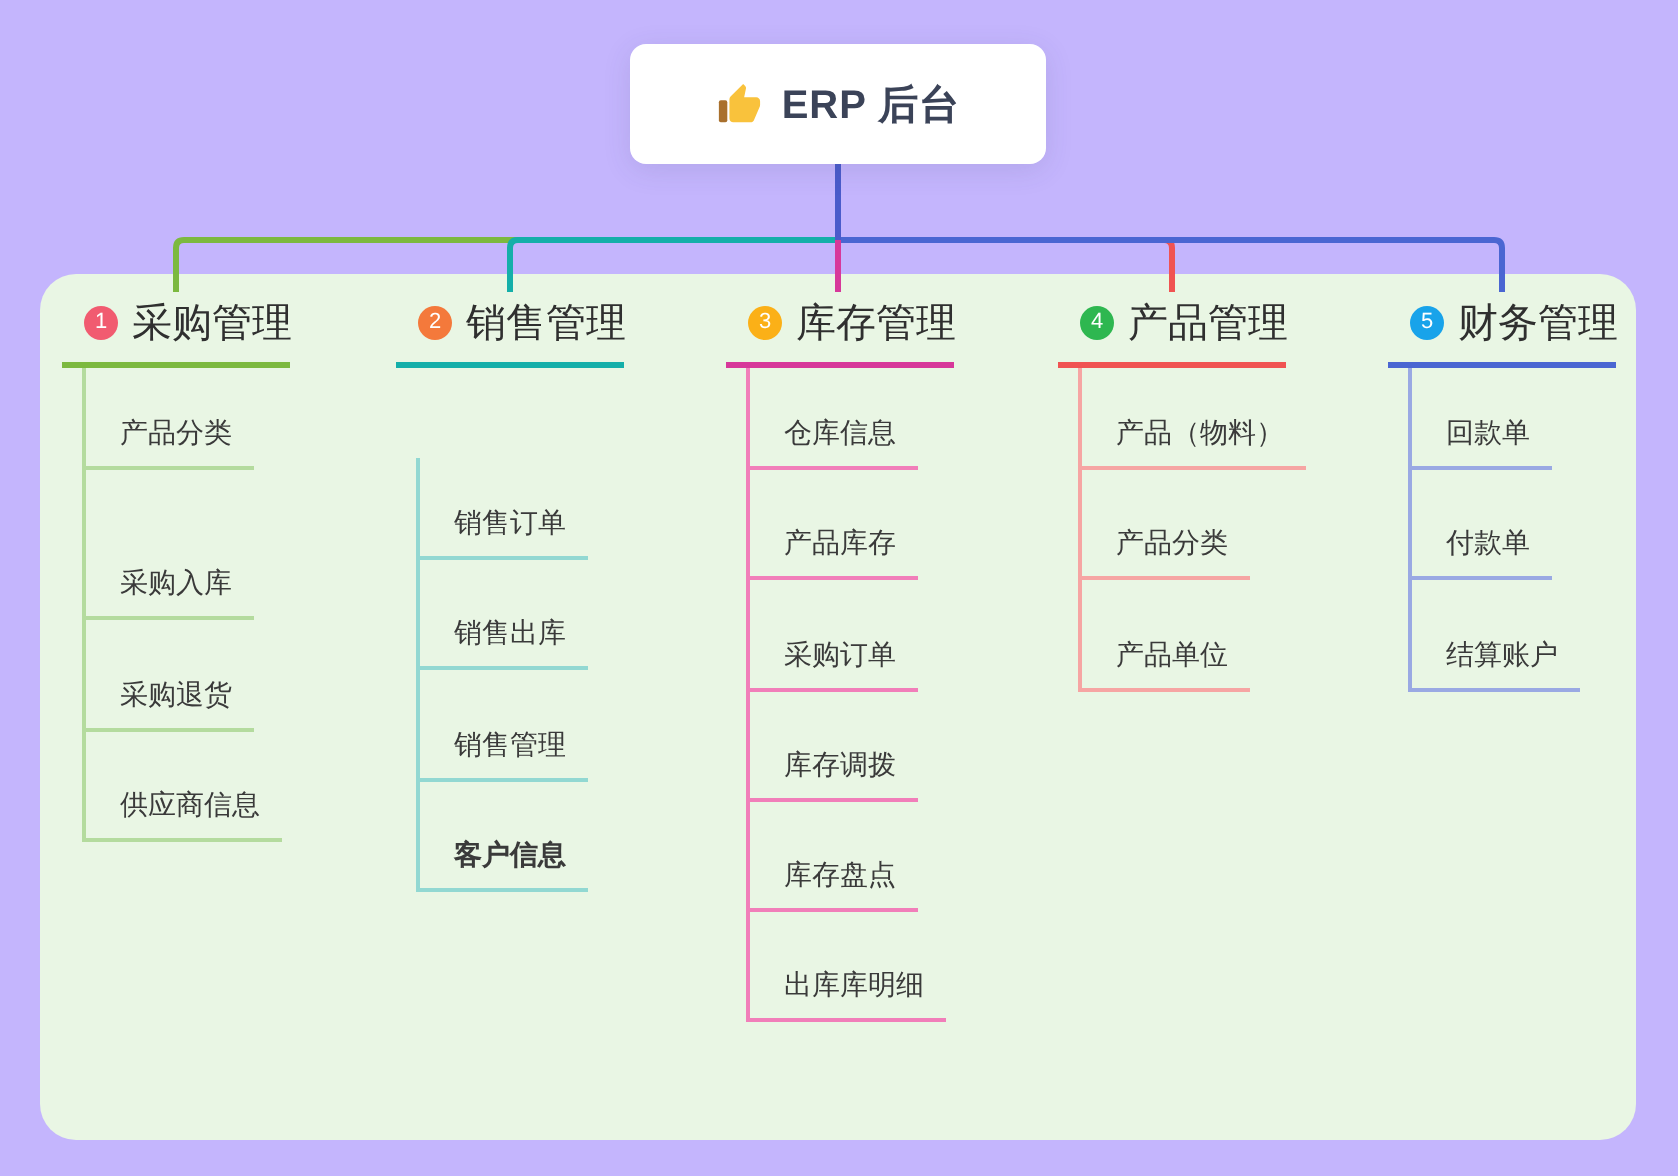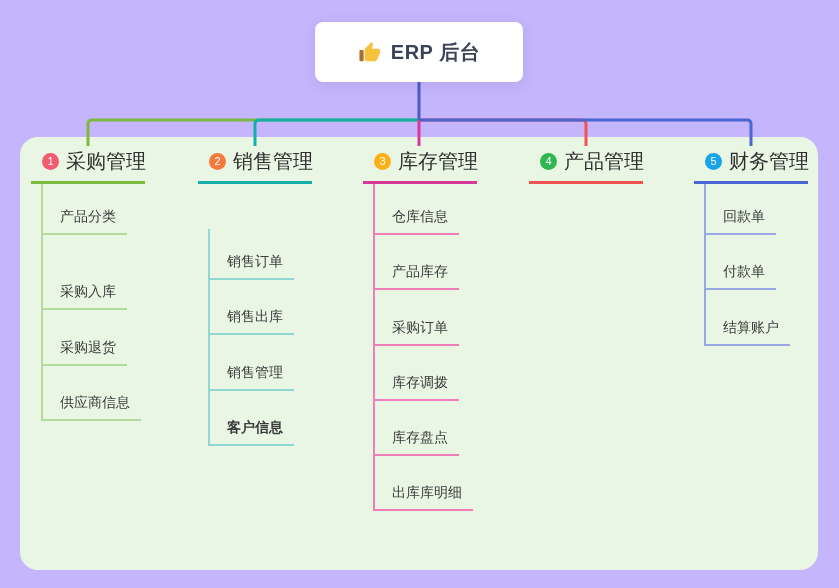--- a/index.html
+++ b/index.html
@@ -124,20 +124,31 @@
           <div class="child" style="border-bottom-color: rgb(241, 126, 185);">
             <span class="child-label">出库库明细</span>
           </div>
         </div>
       </div>
       <div class="branch" style="left: 529px;">
         <div class="branch-header" style="border-bottom-color: rgb(240, 83, 82);">
           <span class="badge" style="background: rgb(46, 183, 80);">4</span>
           <span class="branch-title">产品管理</span>
         </div>
+        <div class="children" style="border-left-color: rgb(246, 165, 163);">
+          <div class="child" style="border-bottom-color: rgb(246, 165, 163);">
+            <span class="child-label">产品（物料）</span>
+          </div>
+          <div class="child" style="border-bottom-color: rgb(246, 165, 163);">
+            <span class="child-label">产品分类</span>
+          </div>
+          <div class="child" style="border-bottom-color: rgb(246, 165, 163);">
+            <span class="child-label">产品单位</span>
+          </div>
+        </div>
       </div>
       <div class="branch" style="left: 694px;">
         <div class="branch-header" style="border-bottom-color: rgb(74, 102, 210);">
           <span class="badge" style="background: rgb(24, 163, 234);">5</span>
           <span class="branch-title">财务管理</span>
         </div>
         <div class="children" style="border-left-color: rgb(154, 169, 227);">
           <div class="child" style="border-bottom-color: rgb(154, 169, 227);">
             <span class="child-label">回款单</span>
           </div>

